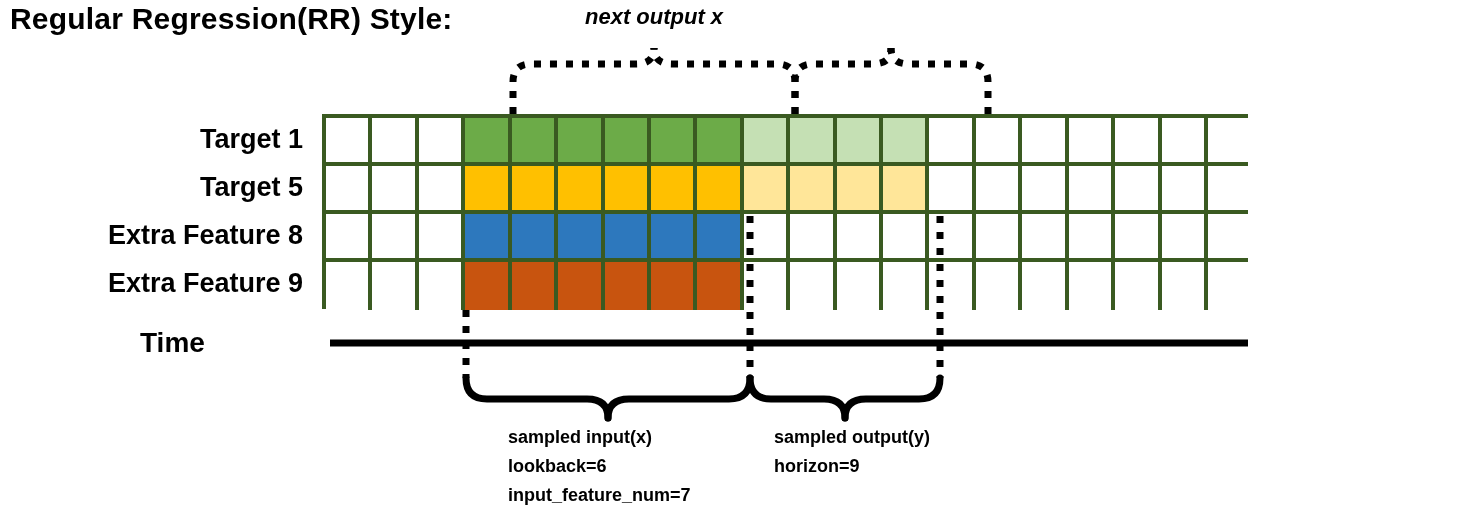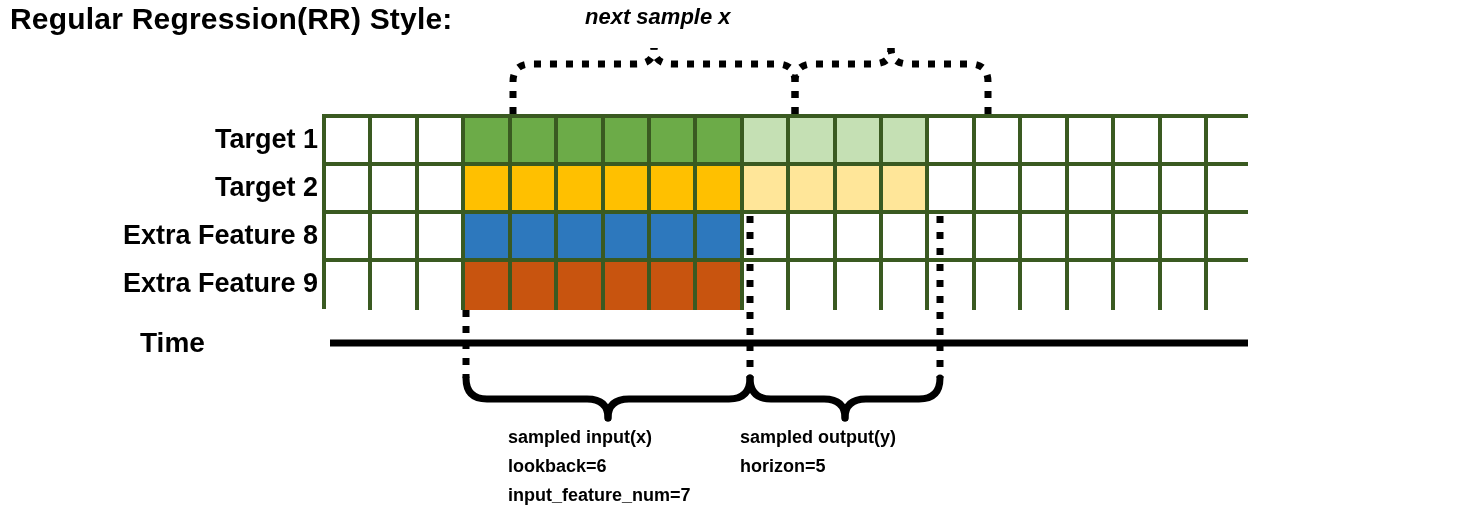--- a/index.html
+++ b/index.html
@@ -9,21 +9,21 @@
   .abs{position:absolute;}
 
   
   #title{
     left:10px; top:2px;
     font-size:30px; font-weight:700; letter-spacing:.2px;
     white-space:nowrap; line-height:34px;
   }
 
   
-  #rowlabels{ left:16px; top:115px; width:316px; }
+  #rowlabels{ left:1px; top:115px; width:316px; }
   .rowlabel{
     height:48px; line-height:48px;
     text-align:right; padding-right:14px;
     font-size:27px; font-weight:700; white-space:nowrap;
   }
 
   
   #grid{
     left:322px; top:114px;
     width:1122px; height:195px;
@@ -62,32 +62,32 @@
   
   .toptag{
     font-size:22px; font-style:italic; font-weight:600;
     white-space:nowrap; line-height:26px;
   }
   #tag-x{ left:585px; top:4px; }
   #tag-y{ left:818px; top:4px; }
 
   .btmblock{ font-size:18px; font-weight:600; line-height:29px; white-space:nowrap;}
   #blk-in { left:508px; top:423px; }
-  #blk-out{ left:740px; top:423px; }
+  #blk-out{ left:774px; top:423px; }
 </style>
 </head>
 <body>
 
 <div id="stage">
 
   <div class="abs" id="title">Regular Regression(RR) Style:</div>
 
   <div class="abs" id="rowlabels">
     <div class="rowlabel">Target 1</div>
-    <div class="rowlabel">Target 2</div>
+    <div class="rowlabel">Target 5</div>
     <div class="rowlabel">Extra Feature 8</div>
     <div class="rowlabel">Extra Feature 9</div>
   </div>
 
   <div class="abs" id="grid">
       <div class="grow">
         <div class="cell c-white"></div>
         <div class="cell c-white"></div>
         <div class="cell c-white"></div>
         <div class="cell c-green"></div>
@@ -187,30 +187,30 @@
         <div class="cell c-white"></div>
         <div class="cell c-white"></div>
         <div class="cell c-white"></div>
         <div class="cell c-white"></div>
         <div class="cell c-white"></div>
       </div>
     </div>
 
   <div class="abs" id="timelabel">Time</div>
 
-  <div class="abs toptag" id="tag-x">next sample x</div>
+  <div class="abs toptag" id="tag-x">next output x</div>
 
   <div class="abs btmblock" id="blk-in">
     <div>sampled input(x)</div>
     <div>lookback=6</div>
     <div>input_feature_num=7</div>
   </div>
   <div class="abs btmblock" id="blk-out">
     <div>sampled output(y)</div>
-    <div>horizon=5</div>
+    <div>horizon=9</div>
   </div>
 
   <svg class="abs" id="overlay" viewBox="0 0 1476 516">
 
     <g>
       <line x1="330" y1="343" x2="1455" y2="343" stroke="#000" stroke-width="7"></line>
       <polygon points="1474,343 1448,331 1448,355" fill="#000"></polygon>
     </g>
 
     <g>

